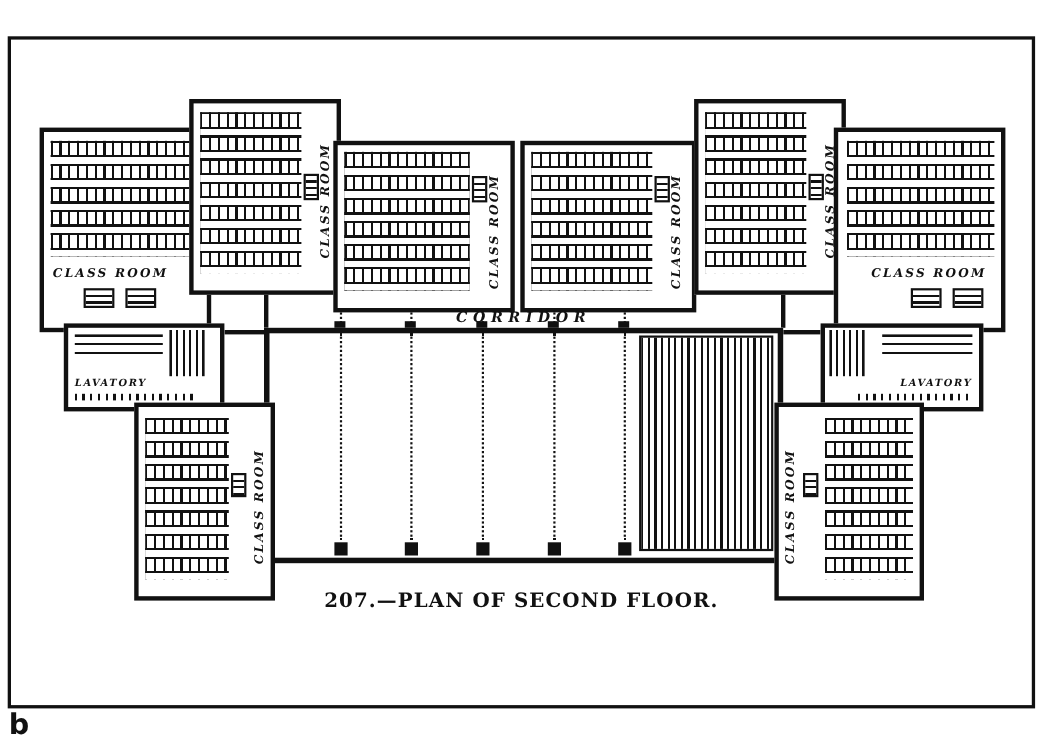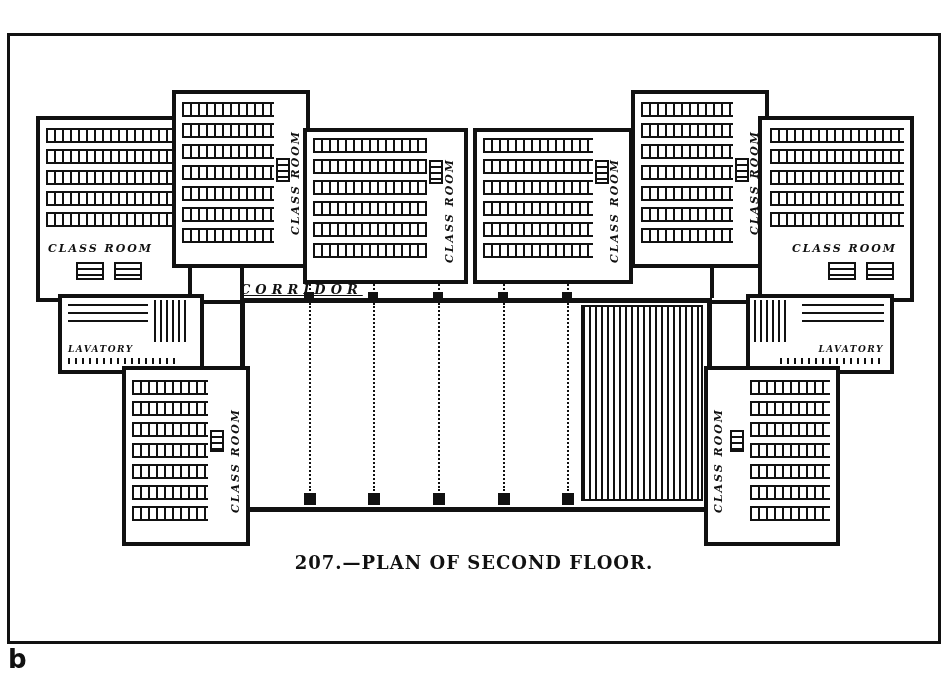--- a/index.html
+++ b/index.html
@@ -23,40 +23,40 @@
   }
   .hlabel {
     position:absolute; font-style:italic; font-weight:bold; font-size:11px;
     letter-spacing:2px; white-space:nowrap;
   }
   .vlabel {
     position:absolute; writing-mode:vertical-rl; transform:rotate(180deg);
     font-style:italic; font-weight:bold; font-size:11px; letter-spacing:2px; white-space:nowrap;
   }
   .corridor-label {
-    position:absolute; font-style:italic; font-weight:bold;
-    font-size:13px; letter-spacing:5px;text-decoration:underline;
+    position:absolute; text-align:center; font-style:italic; font-weight:bold;
+    font-size:13px; letter-spacing:5px;
   }
   .lav-label { position:absolute; font-style:italic; font-weight:bold; font-size:9px; letter-spacing:1.5px; white-space:nowrap; }
   .deskicon { position:absolute; border:2px solid #111; background:
       repeating-linear-gradient(180deg, transparent 0 4px, #111 4px 6px); }
   .dotline { position:absolute; width:0; border-left:2px dotted #111; }
   .colsq { position:absolute; width:12px; height:12px; background:#111; }
   .colsq.small { width:10px; height:10px; }
   .bench {
     position:absolute; border:2px solid #111;
     background: repeating-linear-gradient(90deg, #111 0 2px, #fff 2px 6px);
   }
   .hlines { position:absolute; background: repeating-linear-gradient(180deg, #111 0 2px, #fff 2px 8px); }
   .hatch  { position:absolute; background: repeating-linear-gradient(90deg, #111 0 2px, #fff 2px 6px); }
   .dotstrip { position:absolute; background: repeating-linear-gradient(90deg, #111 0 2px, transparent 2px 7px); }
   .wall-h { position:absolute; height:4px; background:#111; }
   .wall-v { position:absolute; width:4px; background:#111; }
   .caption {
-    position:absolute; left:0; width:928px; top:516px; text-align:center;
+    position:absolute; left:0; width:928px; top:500px; text-align:center;
     font-weight:bold; font-size:18px; letter-spacing:1px; white-space:nowrap;
   }
   .subfig {
     position:absolute; left:8px; top:644px;
     font-family:"DejaVu Sans", sans-serif; font-weight:bold; font-size:26px;
   }
 </style>
 </head>
 <body>
 

